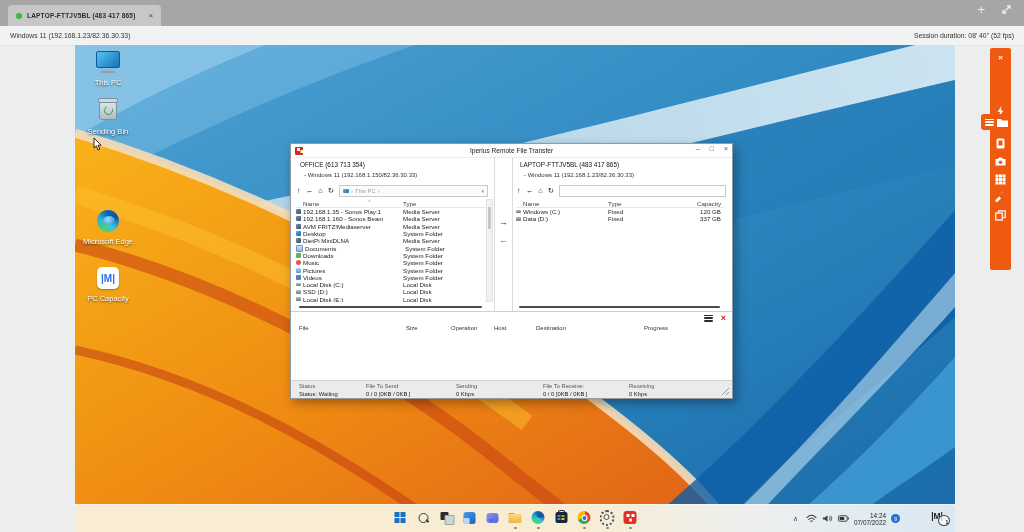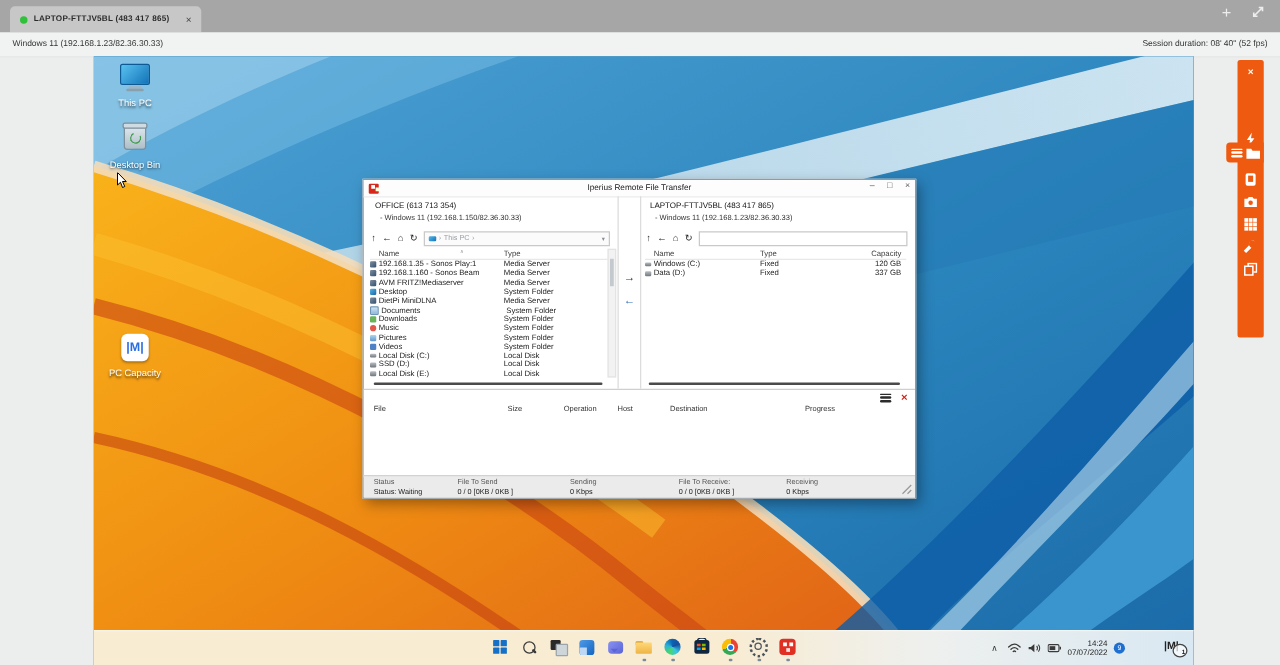--- a/index.html
+++ b/index.html
@@ -226,21 +226,27 @@
       </div>
       <div class="dlbl">This PC</div>
     </div>
     <div class="dicon" style="top:52px;">
       <div class="dig">
         <div class="bin-body">
             <div class="bin-lid"></div>
             <div class="bin-sym"></div>
           </div>
       </div>
-      <div class="dlbl">Desktop Bin</div>
+      <div class="dlbl">Sending Bin</div>
+    </div>
+    <div class="dicon" style="top:163px;">
+      <div class="dig">
+          <div class="edge-ball"></div>
+        </div>
+      <div class="dlbl">Microsoft Edge</div>
     </div>
     <div class="dicon" style="top:220px;">
       <div class="dig">
           <div class="pcm-box">|M|</div>
         </div>
       <div class="dlbl">PC Capacity</div>
     </div>
 
     <svg class="cursor" viewBox="0 0 9 13">
       <path d="M1 0 L1 10 L3.4 7.8 L5 12 L6.8 11.2 L5 7.2 L8 7.2 Z" fill="#fff" stroke="#000" stroke-width=".8"></path>

